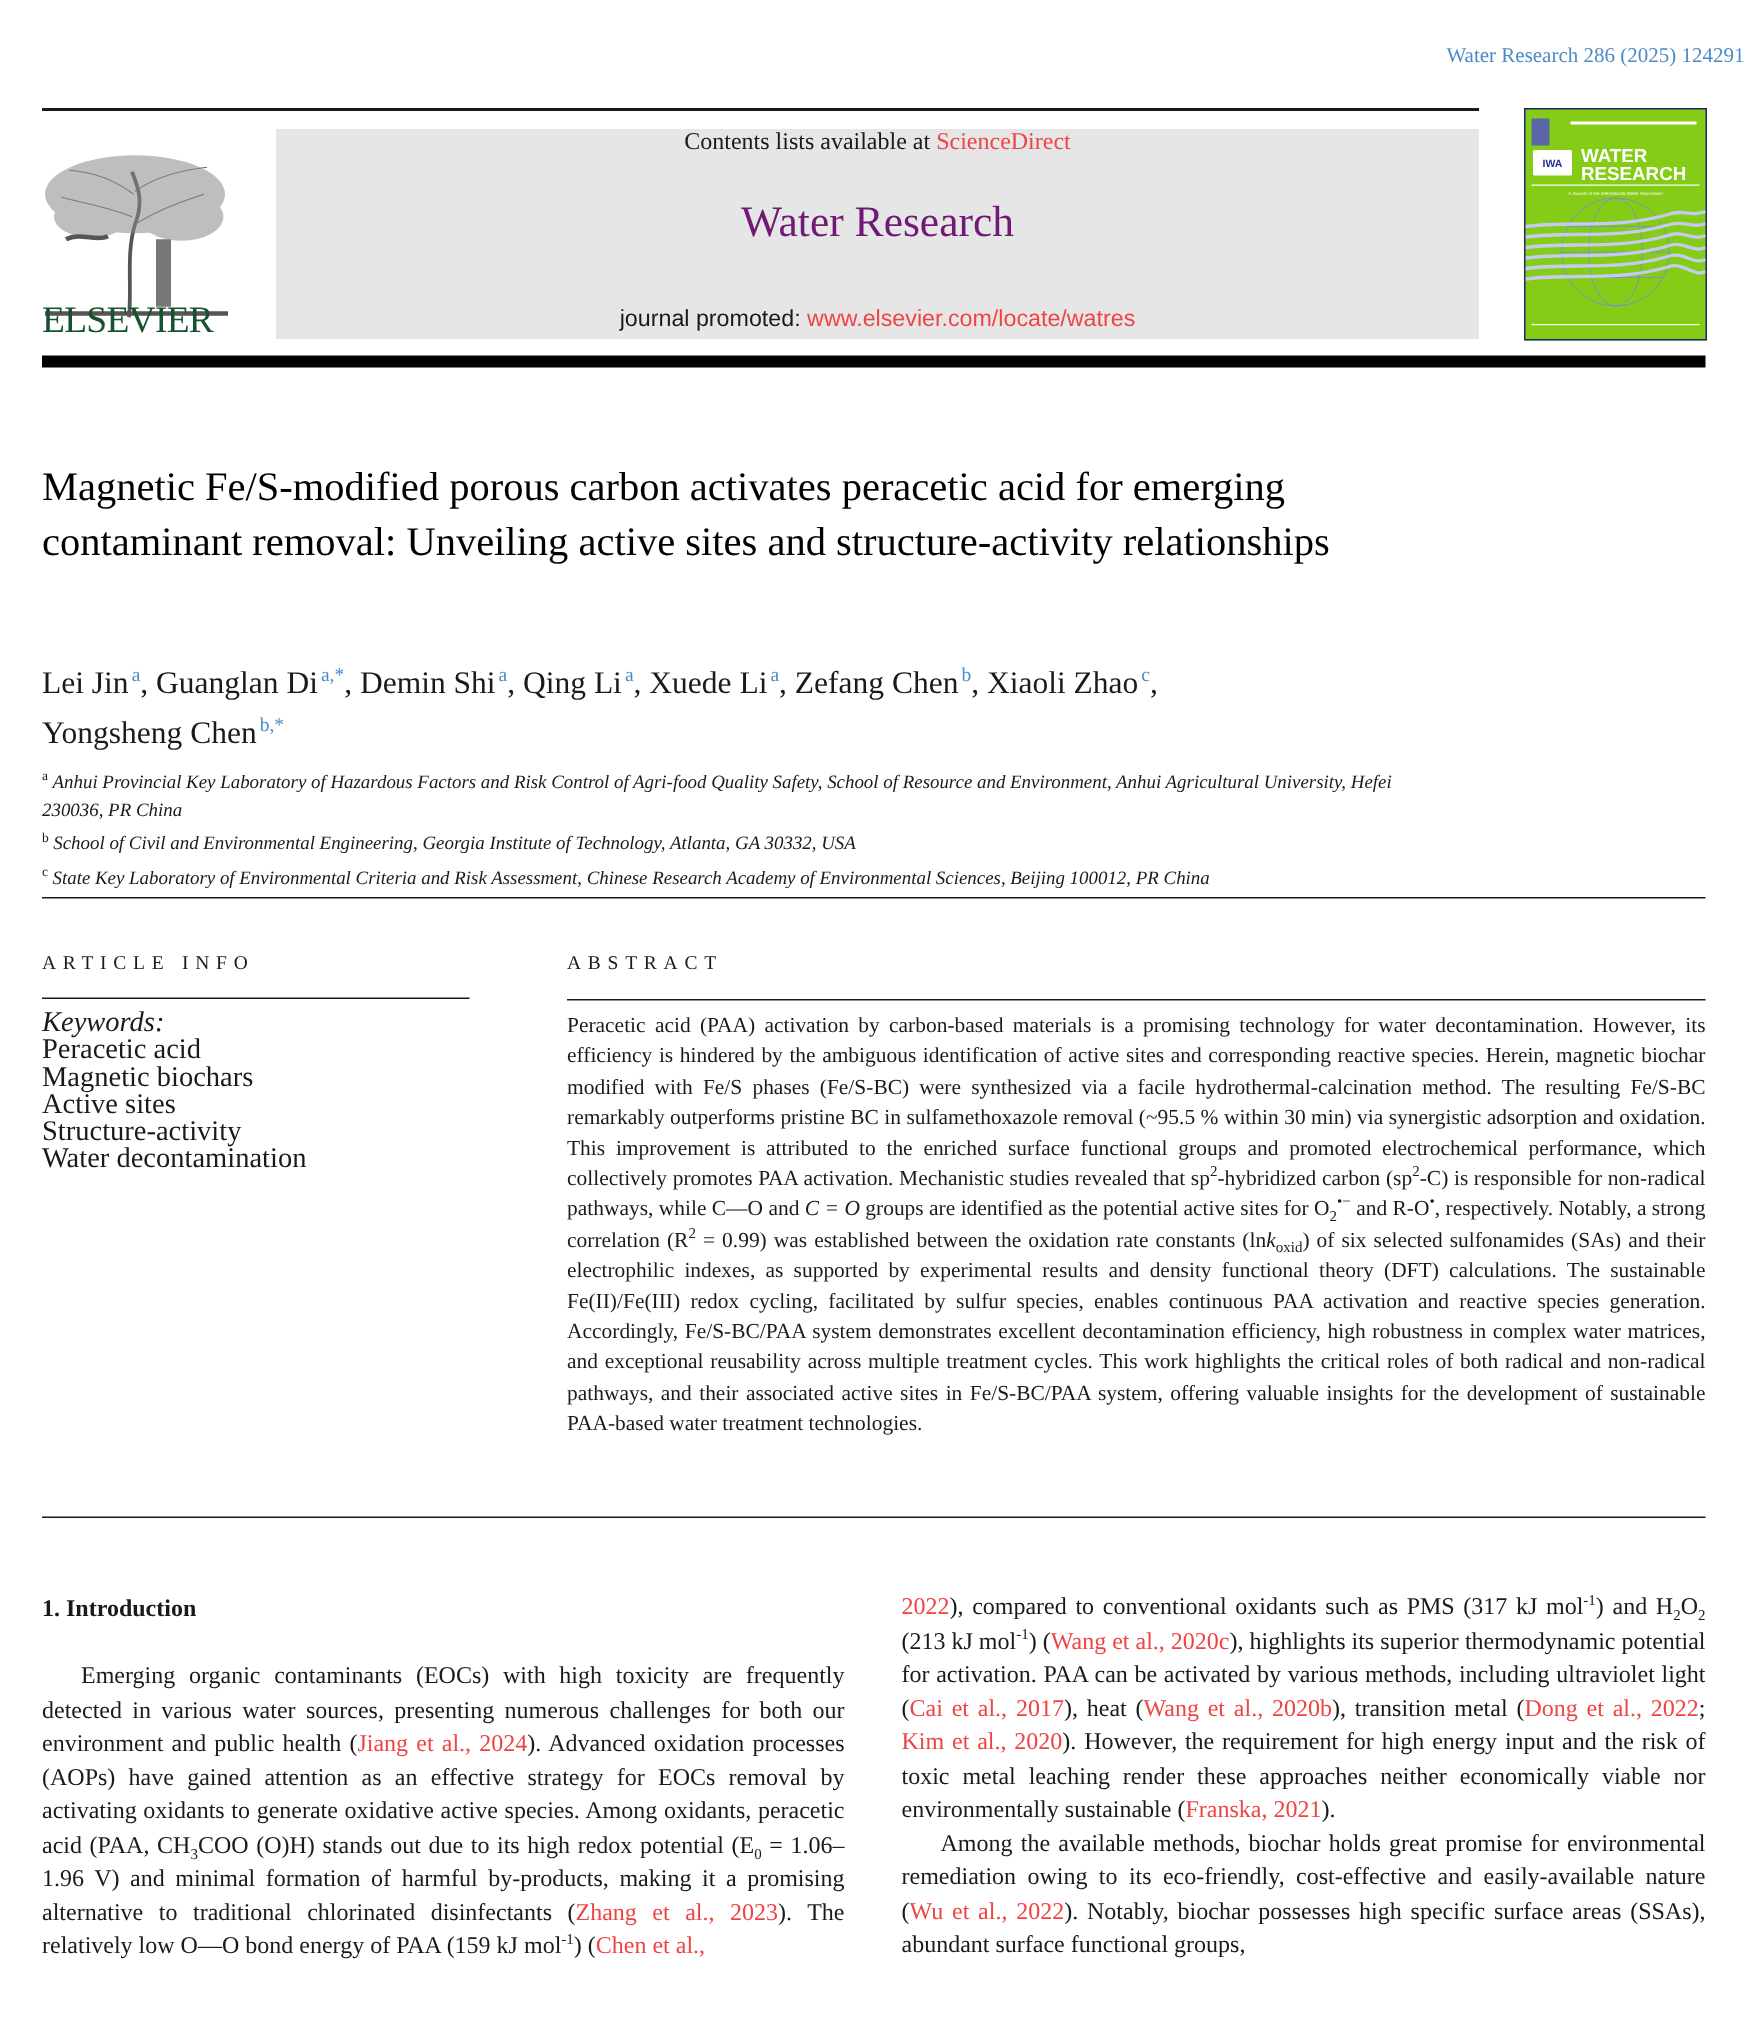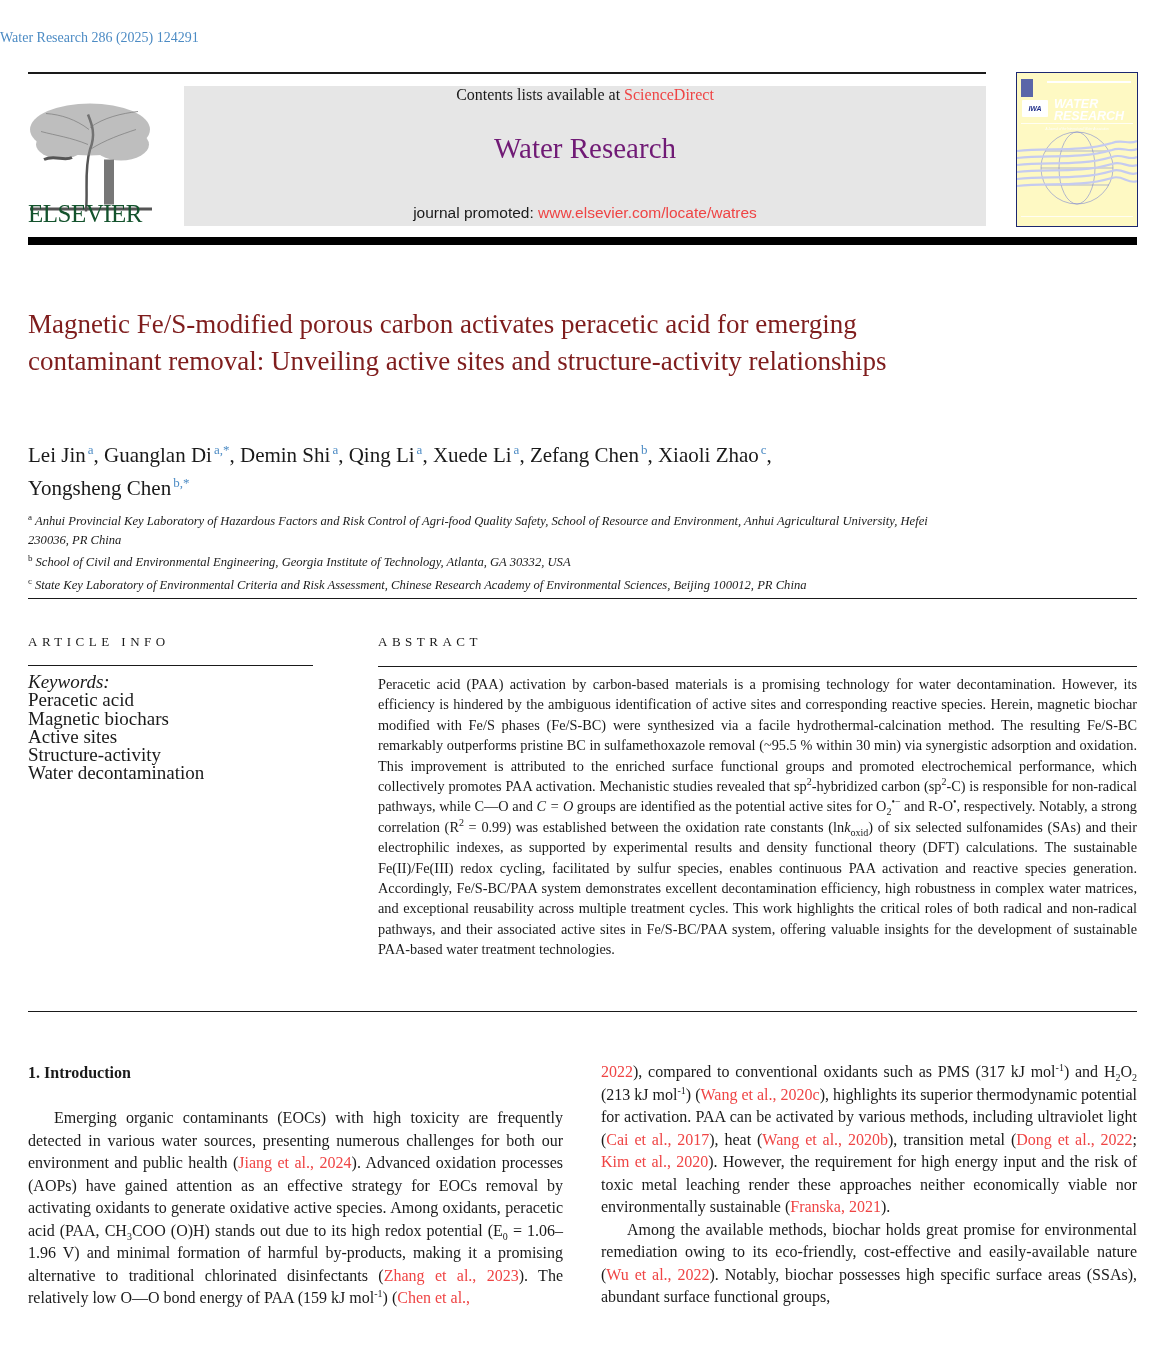--- a/index.html
+++ b/index.html
@@ -1,34 +1,34 @@
 <!DOCTYPE html>
 <html><head>
 <meta charset="utf-8">
 <style>
   html, body { margin: 0; padding: 0; background: #ffffff; }
   body { width: 1163px; height: 1351px; position: relative; overflow: hidden; font-family: "Liberation Serif", "DejaVu Serif", serif; color: #1a1a1a; }
   a, .link { color: #ef4444; text-decoration: none; }
   .abs { position: absolute; }
 
-  #journal-ref { left: 0; width: 1163px; top: 30px; text-align: left; font-size: 14px; color: #4c8bc4; }
+  #journal-ref { left: 0; width: 1163px; top: 30px; text-align: right; font-size: 14px; color: #4c8bc4; }
   #top-rule { left: 28px; top: 72px; width: 958px; height: 2px; background: #1a1a1a; }
 
   #elsevier-logo { left: 26px; top: 86px; width: 128px; height: 142px; }
   #elsevier-word { left: 28px; top: 200px; font-size: 25px; color: #14532d; letter-spacing: -0.5px; font-family: "Liberation Serif", serif; }
 
   #header-box { left: 184px; top: 86px; width: 802px; height: 140px; background: #e6e6e6; }
   #contents-line { left: 184px; width: 802px; top: 86px; text-align: center; font-size: 16px; color: #1a1a1a; }
   #journal-name { left: 184px; width: 802px; top: 132px; text-align: center; font-size: 29px; color: #701a75; }
   #homepage-line { left: 184px; width: 802px; top: 204px; text-align: center; font-size: 15.5px; font-family: "Liberation Sans", sans-serif; color: #1a1a1a; }
 
-  #cover { left: 1016px; top: 72px; width: 120px; height: 153px; background: #fef9c3; border: 1px solid #1c2770; font-style: italic; }
+  #cover { left: 1016px; top: 72px; width: 120px; height: 153px; background: #84cc16; border: 1px solid #1c2770; }
   #thick-rule { left: 28px; top: 237px; width: 1109px; height: 8px; background: #000; }
 
-  #title { left: 28px; top: 306px; width: 900px; font-size: 27px; line-height: 36.5px; color: #7f1d1d; }
+  #title { left: 28px; top: 306px; width: 900px; font-size: 27px; line-height: 36.5px; color: #000000; }
   #authors { left: 28px; top: 436px; width: 940px; font-size: 21px; line-height: 28px; }
   .aff-sup { color: #4c8bc4; font-size: 13px; vertical-align: 8px; margin-left: 2px; }
 
   #affiliations { left: 28px; top: 508px; width: 940px; font-size: 12.6px; line-height: 18.5px; font-style: italic; }
   .aff-line sup { font-size: 9px; font-style: normal; margin-right: 3px; }
 
   #rule-after-aff { left: 28px; top: 598px; width: 1109px; height: 1px; background: #1a1a1a; }
 
   #article-info-h { left: 28px; top: 634px; font-size: 13px; letter-spacing: 4.5px; }
   #rule-info { left: 28px; top: 665px; width: 285px; height: 1px; background: #1a1a1a; }

